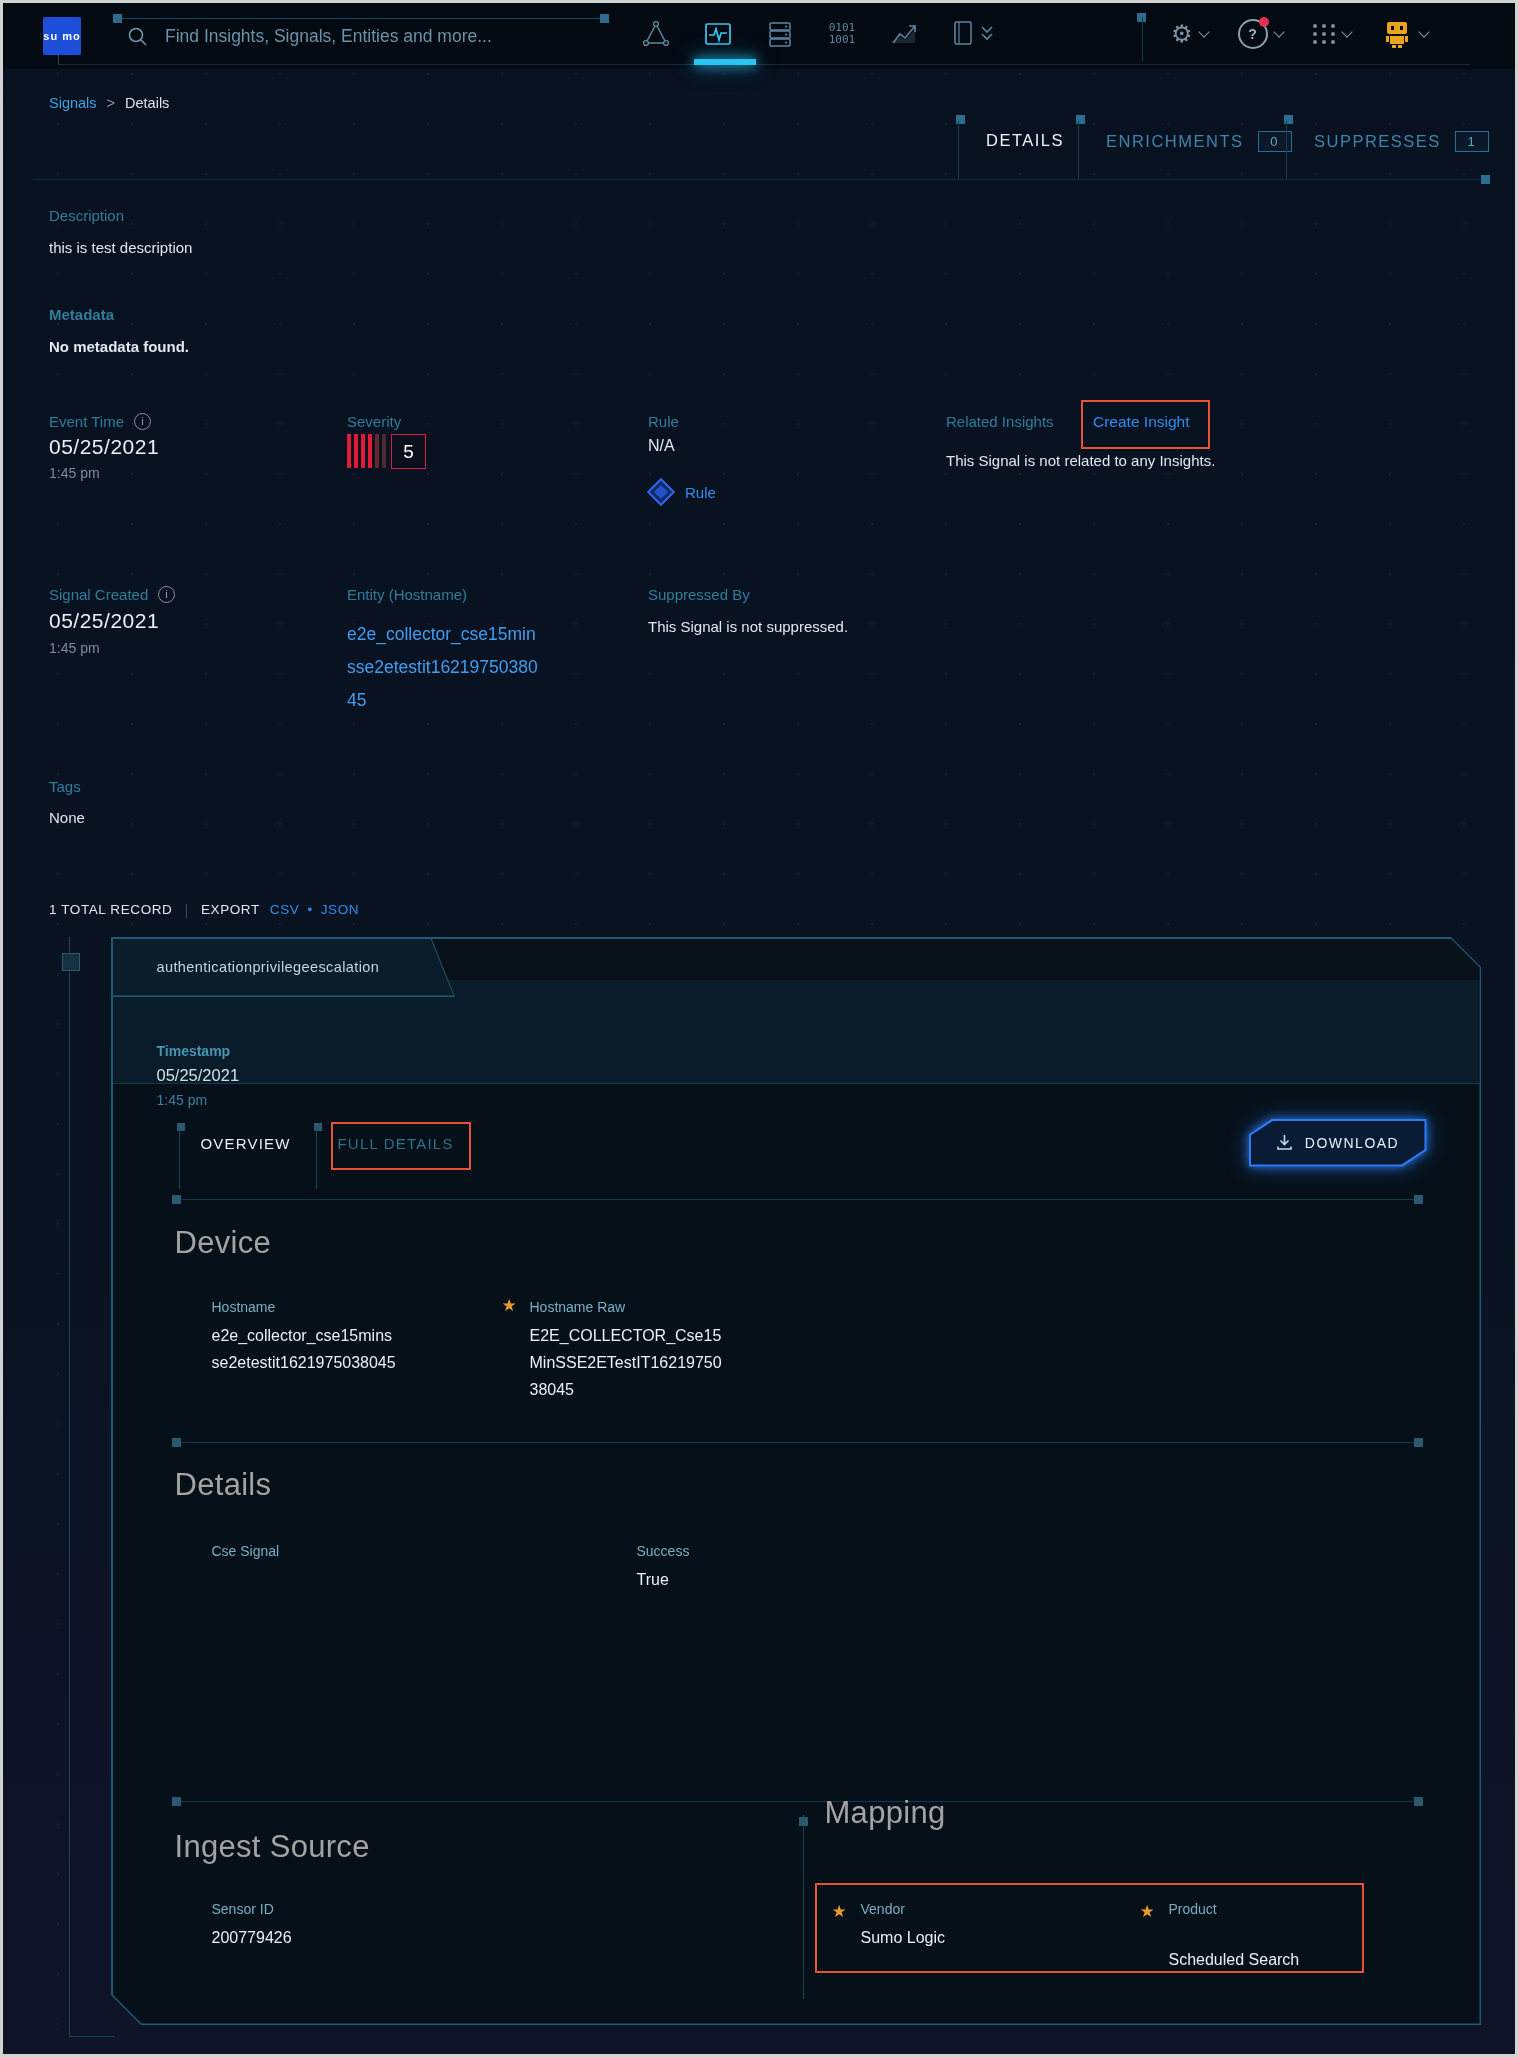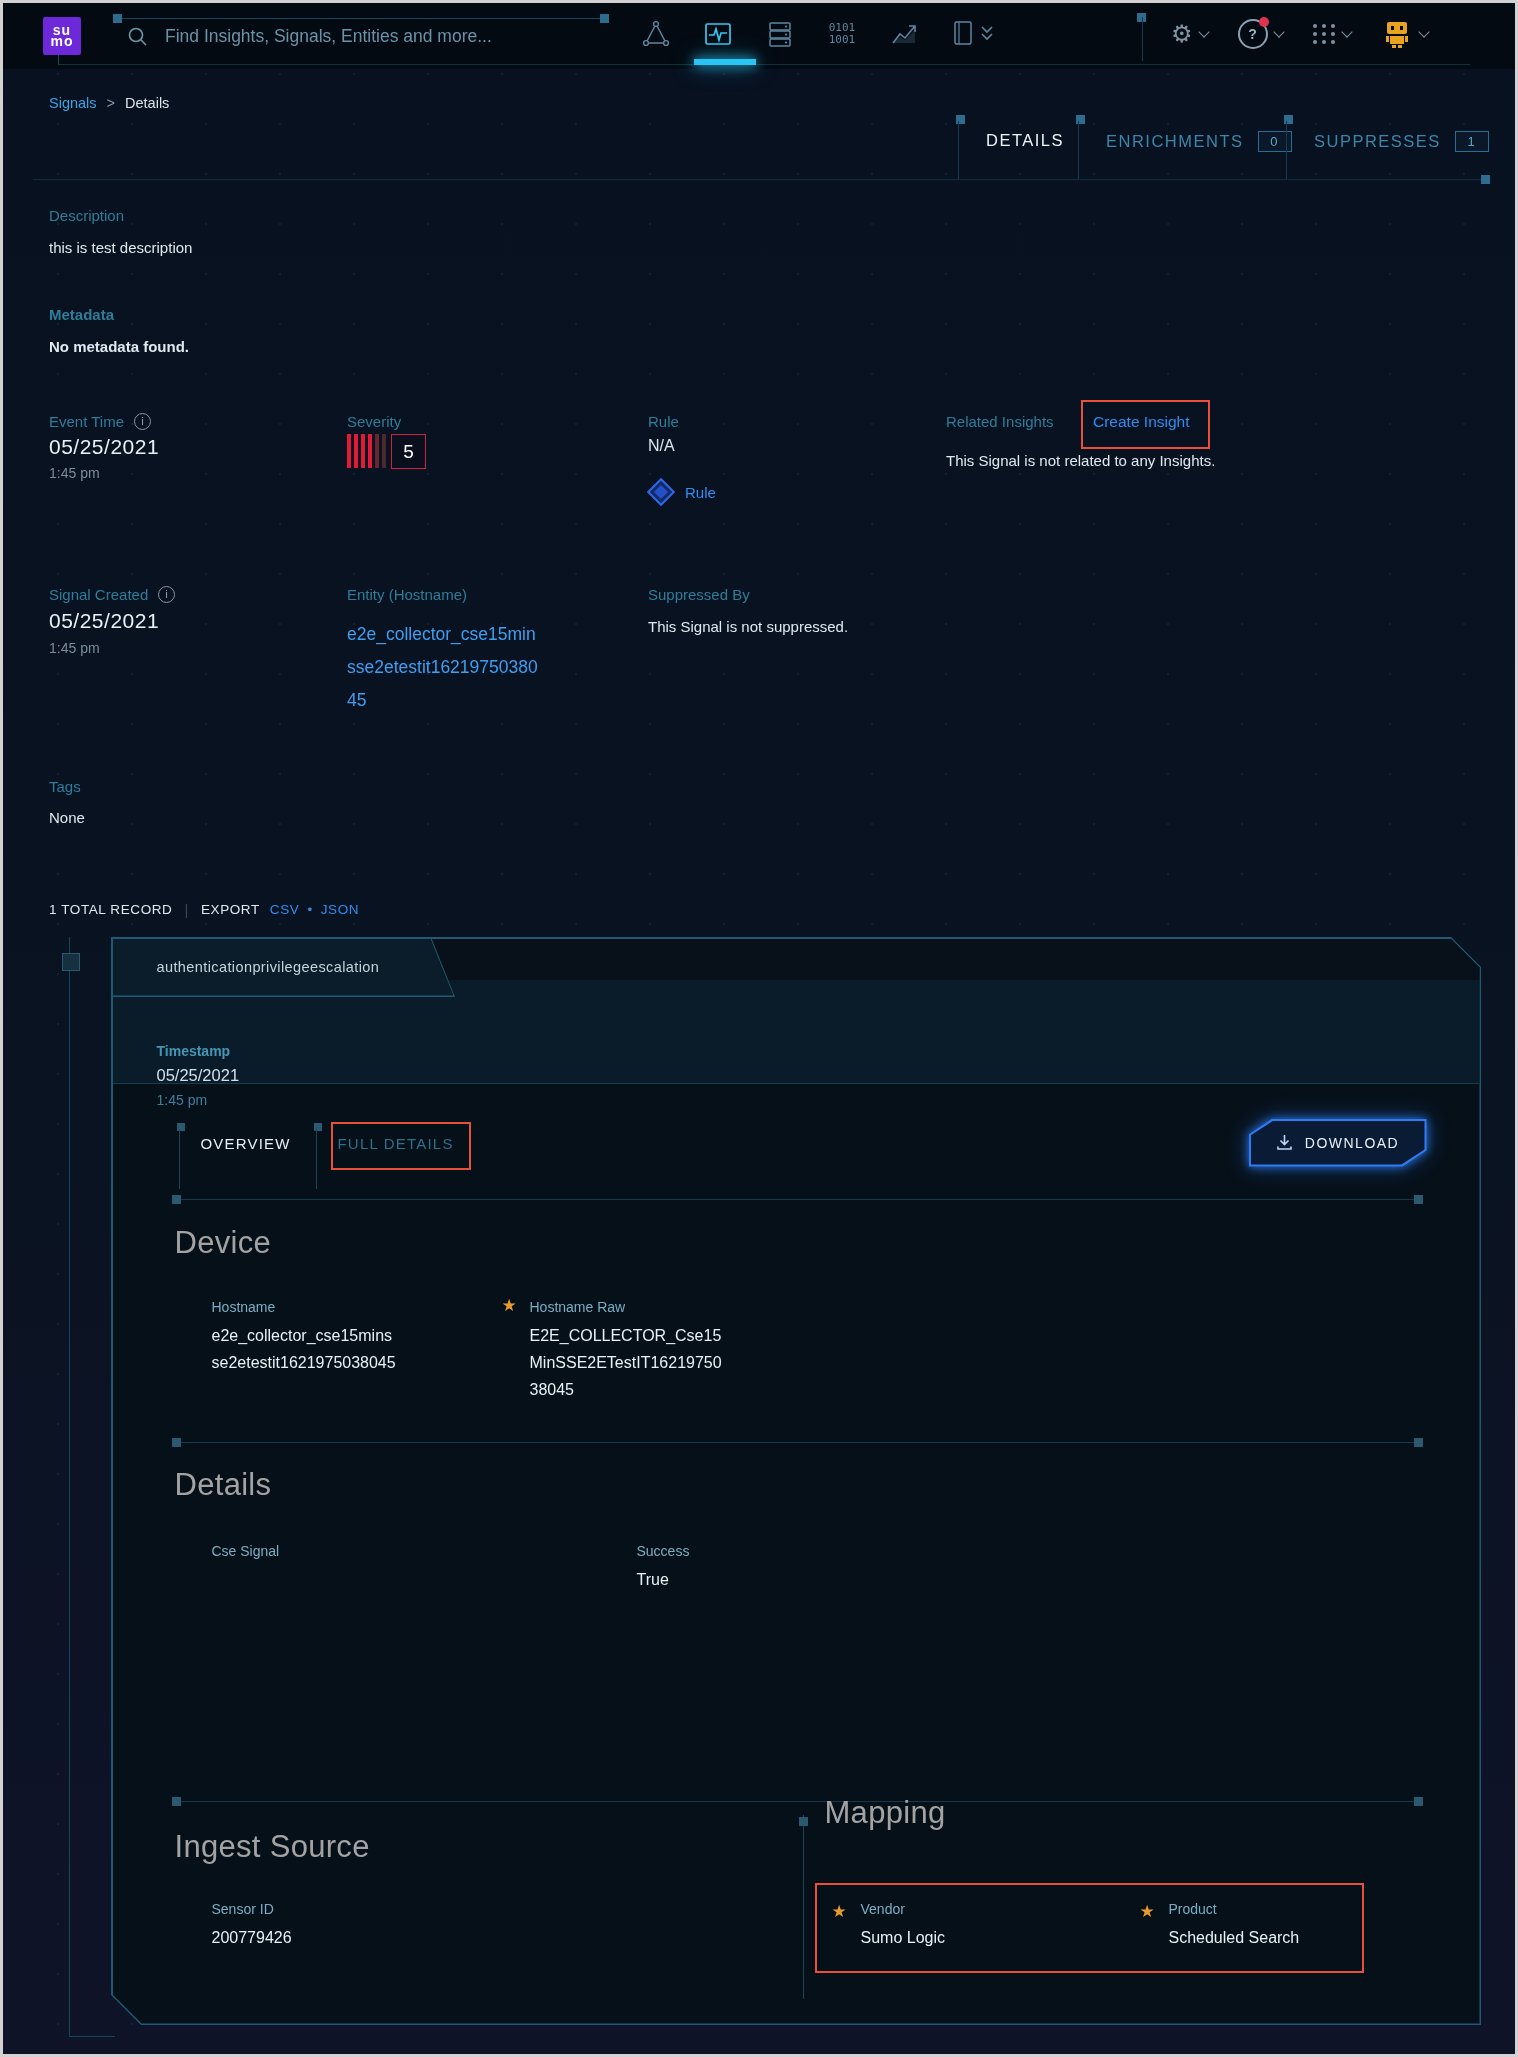--- a/index.html
+++ b/index.html
@@ -13,23 +13,23 @@
   .content{position:absolute;inset:0;}
   .content::before{
     content:"";position:absolute;left:0;top:66px;right:0;bottom:0;
     background-image:radial-gradient(rgba(120,160,190,0.10) 1.1px,transparent 1.3px);
     background-size:74px 50px;background-position:18px 30px;pointer-events:none;
   }
   
   .topbar{position:absolute;left:0;top:0;right:0;height:66px;background:#040a12;z-index:5;}
   .topbar .botline{position:absolute;left:55px;top:61px;width:1412px;height:1px;background:#0d2f40;}
   .topbar .lefttick{position:absolute;left:55px;top:52px;width:1px;height:10px;background:#1c4a60;}
-  .logo{position:absolute;left:40px;top:14px;width:38px;height:38px;background:#6d28d9;border-radius:2px;
+  .logo{position:absolute;left:40px;top:14px;width:38px;height:38px;background:#1d4ed8;border-radius:2px;
     display:flex;align-items:center;justify-content:center;text-align:center;
-    color:#fff;font-weight:bold;font-size:14px;line-height:11px;letter-spacing:1px;}
+    color:#fff;font-weight:bold;font-size:11px;line-height:11px;letter-spacing:1px;}
   .search-wrap{position:absolute;left:112px;top:10px;width:492px;height:50px;}
   .search-topline{position:absolute;left:2px;top:5px;width:488px;height:1px;background:#16455c;}
   .sq{position:absolute;width:9px;height:9px;background:#2d6c8c;}
   .search-wrap .sq.l{left:-2px;top:1px;} .search-wrap .sq.r{right:-2px;top:1px;}
   .search-inner{position:absolute;left:12px;top:12px;display:flex;align-items:center;gap:14px;}
   .search-input{background:transparent;border:none;outline:none;color:#6b93a8;font-size:17.5px;width:420px;
     font-family:"Liberation Sans","DejaVu Sans",sans-serif;}
   .search-input::placeholder{color:#6b93a8;opacity:1;}
   .navicons{position:absolute;left:636px;top:0;height:62px;display:flex;align-items:center;gap:28px;}
   .nico{width:34px;height:34px;display:flex;align-items:center;justify-content:center;color:#5e86a0;}
@@ -297,21 +297,21 @@
         <div class="cfld-value" style="left:99px;top:985px;">200779426</div>
 
         <div class="map-vline"></div>
         <span class="map-sq"></span>
         <div class="sect-title" style="left:712px;top:856px;text-align:right;">Mapping</div>
         <span class="star" style="position:absolute;left:719px;top:964px;">★</span>
         <div class="cfld-label" style="left:748px;top:962px;">Vendor</div>
         <div class="cfld-value" style="left:748px;top:985px;">Sumo Logic</div>
         <span class="star" style="position:absolute;left:1027px;top:964px;">★</span>
         <div class="cfld-label" style="left:1056px;top:962px;">Product</div>
-        <div class="cfld-value" style="left:1056px;top:985px;">Scheduled Search</div>
+        <div class="cfld-value" style="left:1056px;top:1007px;">Scheduled Search</div>
         <div class="redbox" style="left:702px;top:944px;width:545px;height:86px;"></div>
       </div>
     </div>
   </div>
 
   <div class="topbar">
     <div class="botline"></div>
     <div class="lefttick"></div>
     <div class="logo">su mo</div>
 

